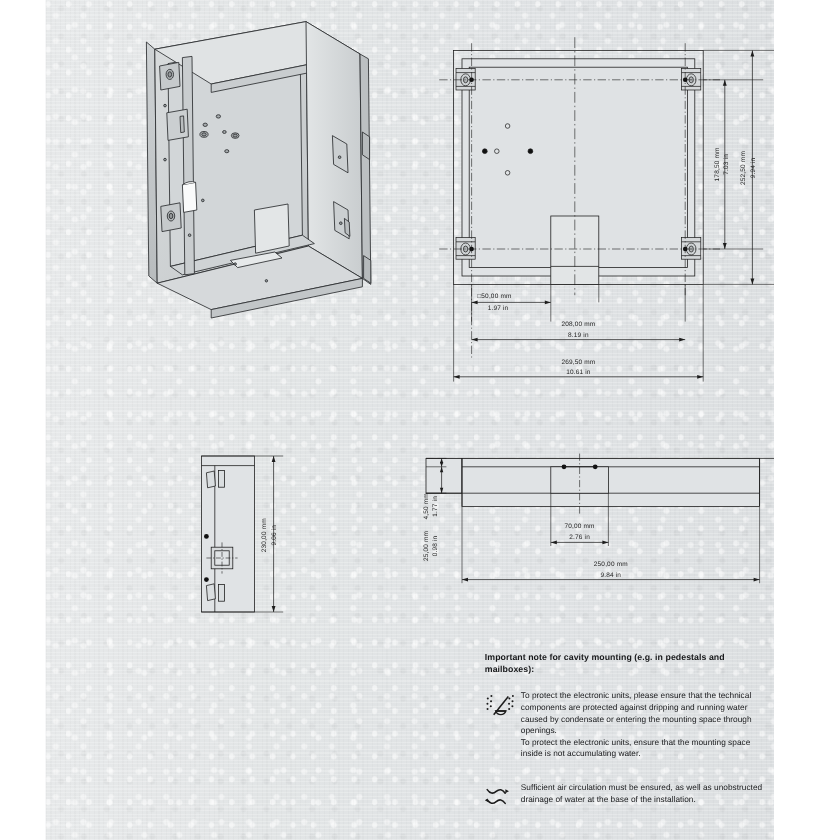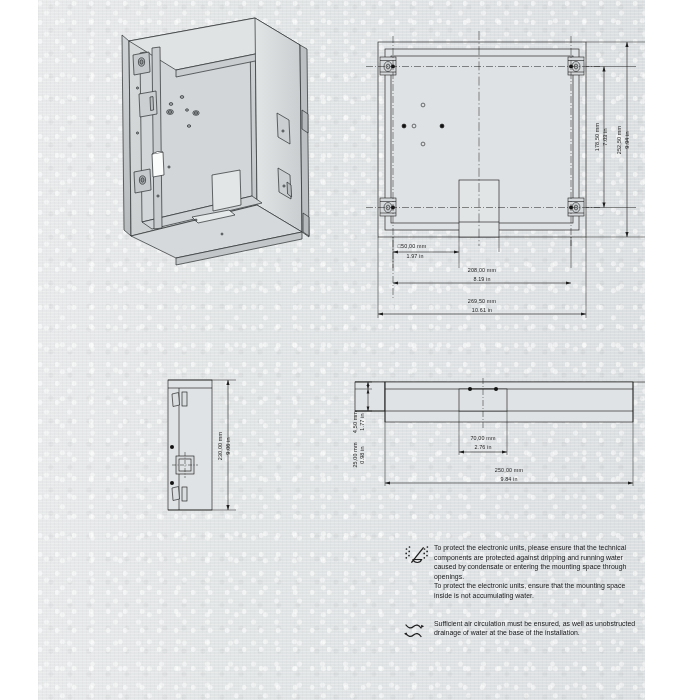--- a/index.html
+++ b/index.html
@@ -402,20 +402,21 @@
       <text class="dimtext" x="364" y="455" text-anchor="middle" transform="rotate(-90 364 455)">0.98  in</text>
       <text class="dimtext" x="483" y="440" text-anchor="middle">70,00  mm</text>
       <text class="dimtext" x="483" y="449" text-anchor="middle">2.76  in</text>
       <text class="dimtext" x="509" y="472" text-anchor="middle">250,00  mm</text>
       <text class="dimtext" x="509" y="481" text-anchor="middle">9.84  in</text>
     </g>
   </svg>
 
   <div id="notes">
 
+    <p class="notes-title">Important note for cavity mounting (e.g. in pedestals and mailboxes):</p>
 
     <div class="note-row">
       <div class="note-icon">
         <svg width="26" height="22" viewBox="0 0 26 22">
           <g fill="#1d1d1d">
             <circle cx="2.5" cy="4" r="0.85"></circle>
             <circle cx="5.5" cy="2" r="0.85"></circle>
             <circle cx="5.2" cy="6.4" r="0.85"></circle>
             <circle cx="2.2" cy="8.4" r="0.85"></circle>
             <circle cx="5.0" cy="10.6" r="0.85"></circle>

